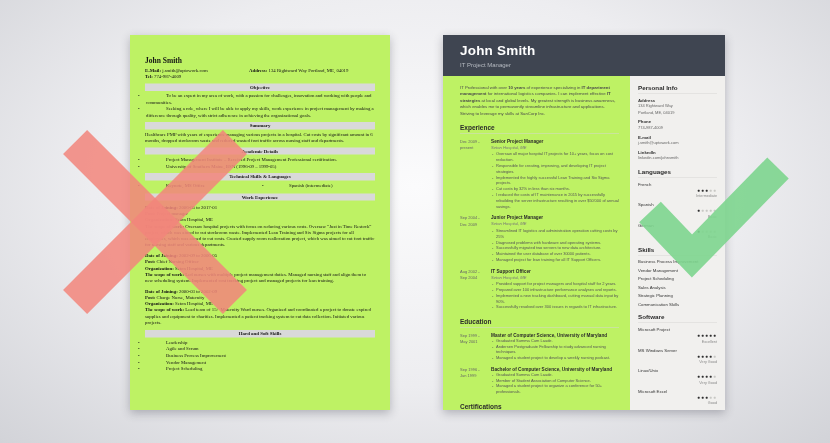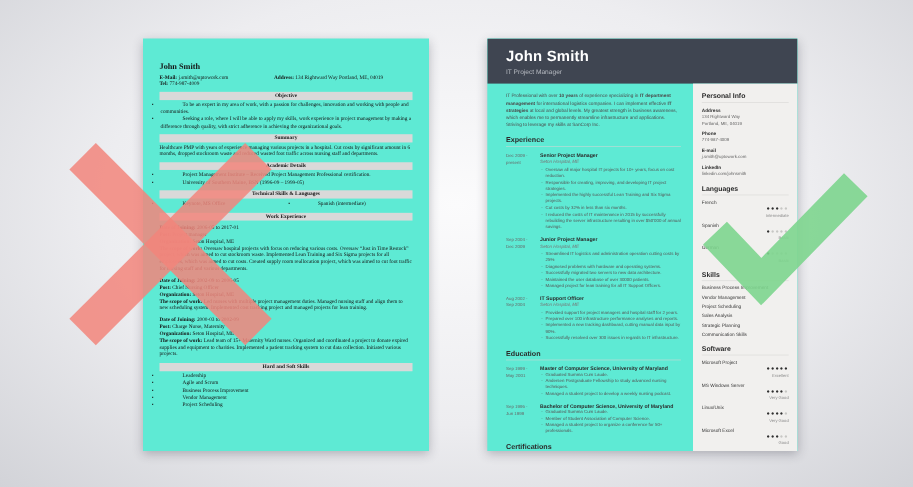--- a/index.html
+++ b/index.html
@@ -1,21 +1,21 @@
 <!DOCTYPE html>
 <html><head>
 <meta charset="utf-8">
 <style>
   html,body{margin:0;padding:0;}
   body{
     width:830px;height:443px;overflow:hidden;position:relative;
     background:radial-gradient(ellipse at 50% 42%, #fbfbfc 0%, #ededf0 55%, #d2d3d8 100%);
     font-family:"Liberation Sans","DejaVu Sans",sans-serif;
   }
-  .page{position:absolute;background:#5eead4;box-shadow:0 3px 9px rgba(55,55,70,.32);overflow:hidden;}
+  .page{position:absolute;background:#bef264;box-shadow:0 3px 9px rgba(55,55,70,.32);overflow:hidden;}
   .page-bad{left:130px;top:35px;width:260px;height:375px;}
   .page-good{left:443px;top:35px;width:282px;height:375px;}
   .scaled{transform:scale(0.5);transform-origin:0 0;}
 
   
   .bad-inner{width:520px;height:750px;box-sizing:border-box;padding:42px 30px 0 30px;
     font-family:"Liberation Serif","DejaVu Serif",serif;font-size:9.6px;line-height:1.3;color:#141414;}
   .bname{font-size:15px;font-weight:bold;margin-bottom:3px;}
   .b{font-weight:bold;}
   .bcontact{display:flex;justify-content:space-between;}

